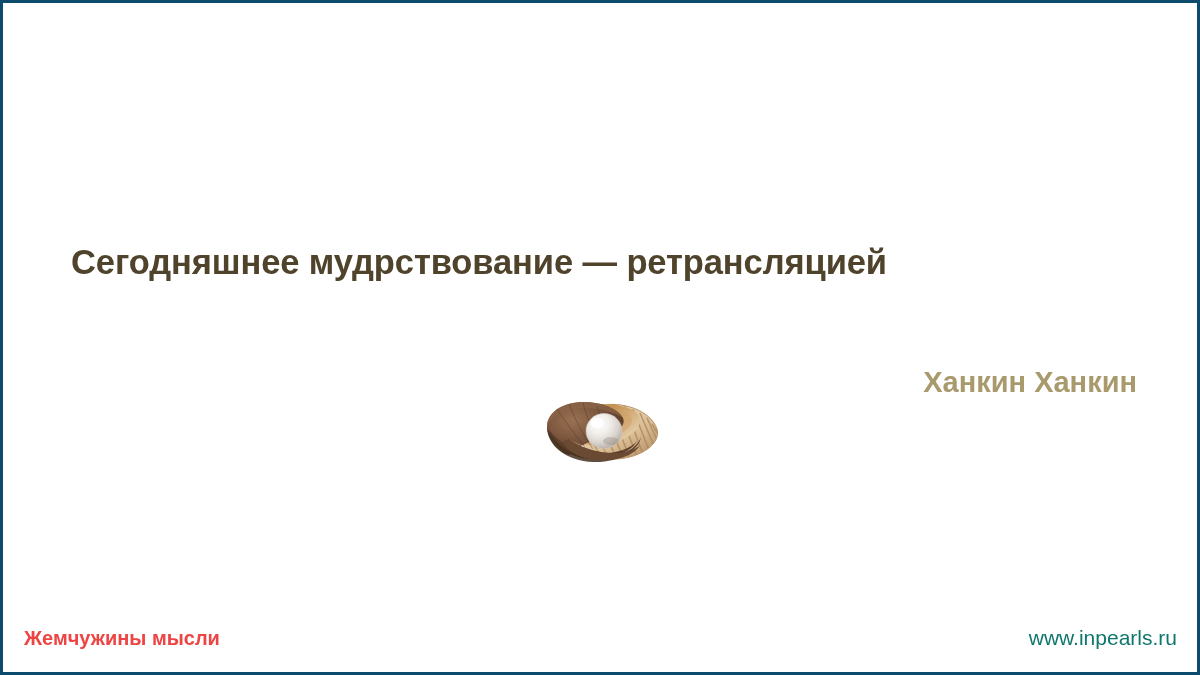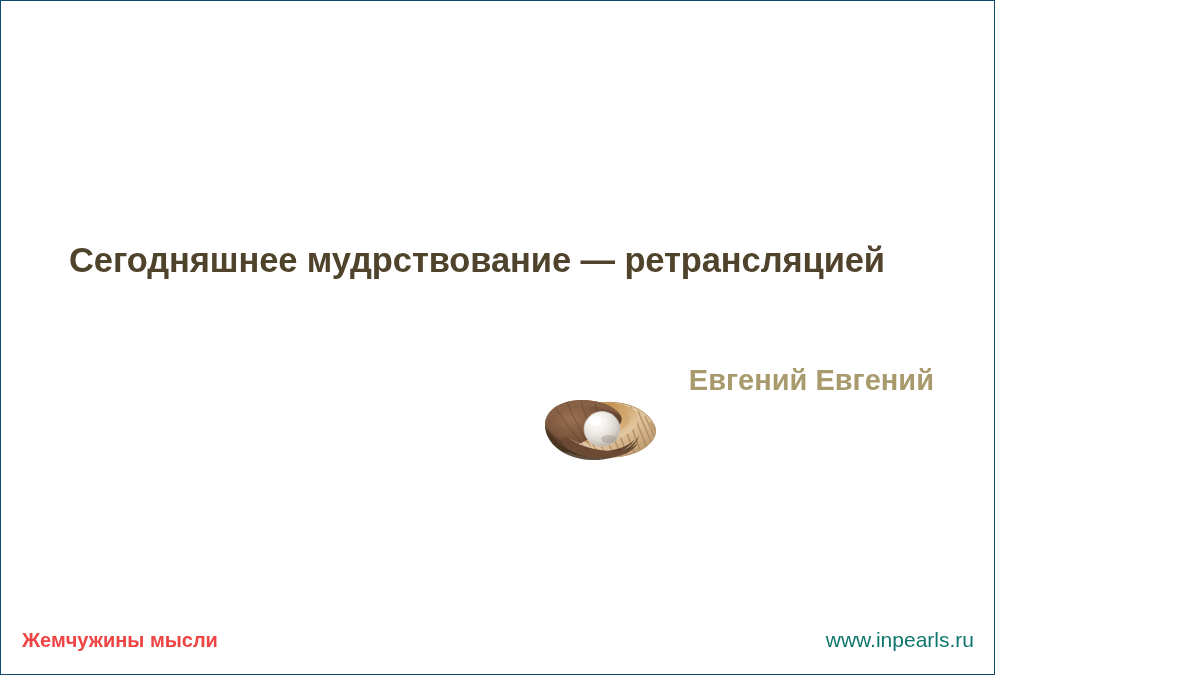--- a/index.html
+++ b/index.html
@@ -5,25 +5,25 @@
   html, body {
     margin: 0;
     padding: 0;
     background: #ffffff;
   }
   body {
     font-family: "Liberation Sans", sans-serif;
   }
   .page {
     position: relative;
-    width: 995px;
+    width: 1200px;
     height: 675px;
     box-sizing: border-box;
     background: #ffffff;
-    border: 1px solid #0c4a6e;
+    border: 3px solid #0c4a6e;
     overflow: hidden;
   }
   .quote-block {
     position: absolute;
     left: 68px;
     top: 238px;
     width: 1072px;
   }
   .quote-text {
     font-size: 34.5px;
@@ -78,21 +78,21 @@
 </style>
 </head>
 <body>
 
 <div class="page">
 
   <div class="quote-block">
     <div class="quote-text">Сегодняшнее мудрствование — ретрансляцией</div>
   </div>
 
-  <div class="author">Евгений Евгений</div>
+  <div class="author">Ханкин Ханкин</div>
 
   <div class="pearl-wrap">
     <svg viewBox="0 0 124 68" xmlns="http://www.w3.org/2000/svg">
       <defs>
         <radialGradient id="gOuter" cx="35%" cy="35%" r="80%">
           <stop offset="0%" stop-color="#9a7152"></stop>
           <stop offset="55%" stop-color="#74503a"></stop>
           <stop offset="100%" stop-color="#503322"></stop>
         </radialGradient>
         <linearGradient id="gInner" x1="0%" y1="0%" x2="100%" y2="70%">

